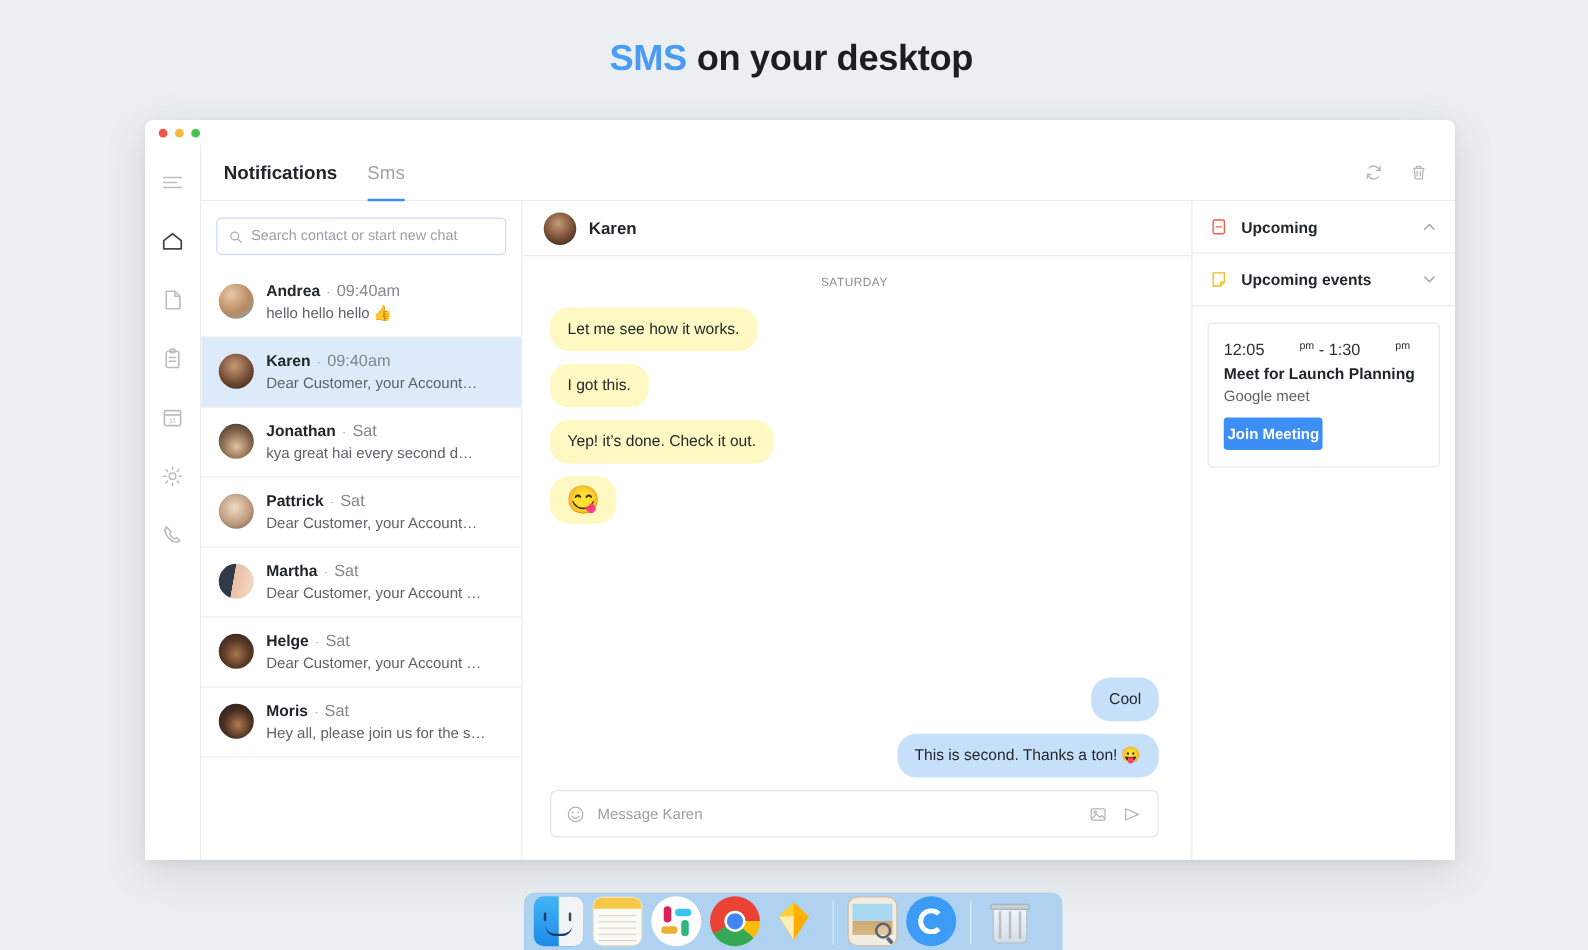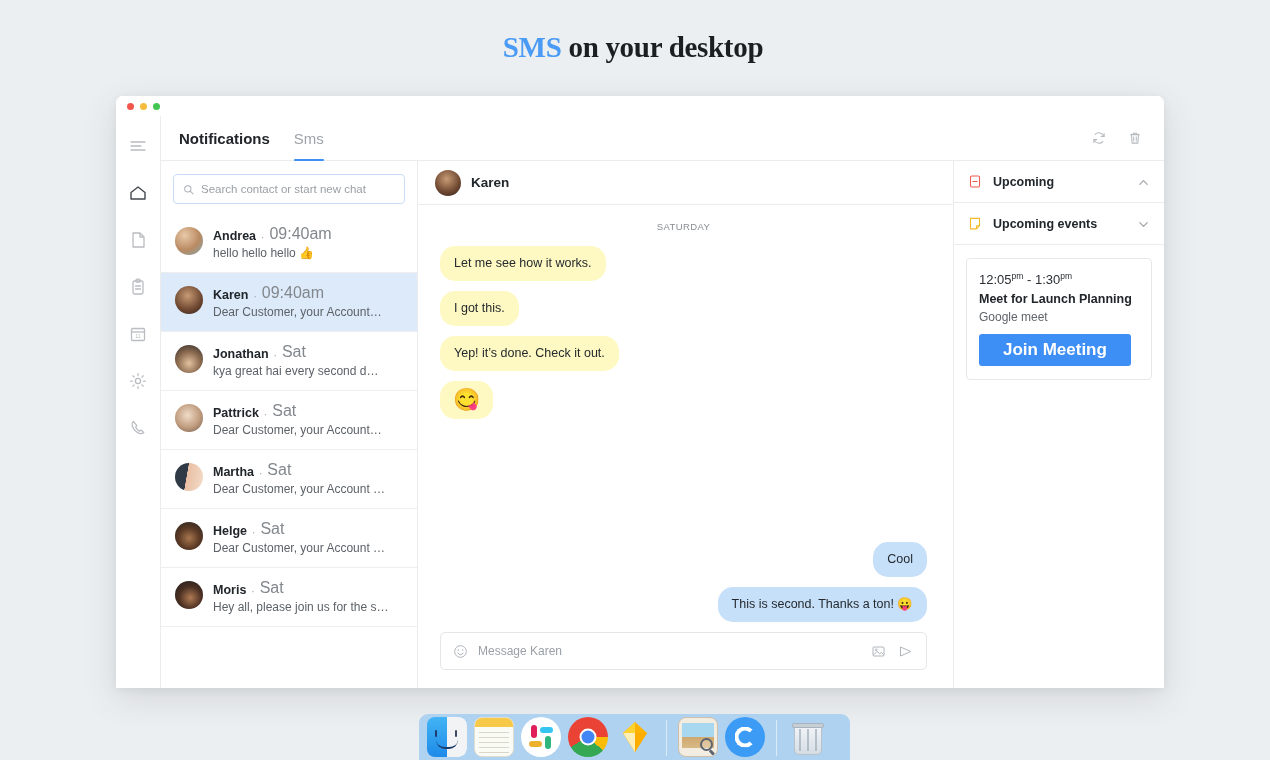--- a/index.html
+++ b/index.html
@@ -10,21 +10,20 @@
     overflow: hidden;
   }
   .page { position: relative; width: 1270px; height: 760px; }
 
   
   .headline {
     position: absolute; top: 31px; left: 0; width: 1266px;
     text-align: center;
     font-size: 29px; font-weight: bold; color: #1c1f21;
     letter-spacing: -0.3px;
-    font-family: Liberation Serif, serif;
   }
   .headline .accent { color: #4a9bf5; }
 
   
   .window {
     position: absolute; left: 116px; top: 96px;
     width: 1048px; height: 592px;
     background: #ffffff;
     border-radius: 7px 7px 0 0;
     box-shadow: 0 10px 34px rgba(60,72,88,0.14), 0 2px 8px rgba(60,72,88,0.08);
@@ -117,21 +116,21 @@
   .conv.active { background: #dceaf9; }
   .avatar {
     width: 28px; height: 28px; border-radius: 50%;
     flex: 0 0 28px; margin-top: 2px;
     background-size: cover; position: relative; overflow: hidden;
   }
   .conv-txt { flex: 1; min-width: 0; }
   .conv-top { display: flex; align-items: flex-end; gap: 5px; }
   .conv-name { font-size: 12.5px; font-weight: bold; color: #21262b; }
   .conv-sep { font-size: 10px; color: #9aa0a6; }
-  .conv-time { font-size: 16px; color: #82878d; }
+  .conv-time { font-size: 13px; color: #82878d; }
   .conv-prev {
     font-size: 12px; color: #5d6268; margin-top: 3px;
     white-space: nowrap; overflow: hidden; text-overflow: ellipsis;
   }
 
   
   .chat { flex: 1; display: flex; flex-direction: column; min-width: 0; background: #fff; }
   .chat-head {
     height: 44px; flex: 0 0 44px; border-bottom: 1px solid #ececec;
     display: flex; align-items: center; gap: 10px; padding-left: 17px;
@@ -184,27 +183,27 @@
   .rp-ico { width: 15px; height: 16px; flex: 0 0 15px; display: flex; align-items: center; }
   .rp-ico svg { width: 14px; height: 15px; }
   .rp-label { flex: 1; font-size: 12.5px; font-weight: bold; color: #22272c; }
   .chev { width: 13px; height: 13px; color: #9fa4aa; }
 
   .event-card {
     margin: 13px 12px; border: 1px solid #e6e8ea; border-radius: 4px;
     padding: 12px 12px 13px 12px;
   }
   .ev-time { font-size: 13px; color: #2a2f34; }
-  .ev-time sup { font-size: 8.5px; vertical-align: super; }
+  .ev-time sup { font-size: 8.5px; vertical-align: super; margin-left: 28px; }
   .ev-title { font-size: 12.5px; font-weight: bold; color: #21262b; margin-top: 5px; }
   .ev-sub { font-size: 12px; color: #5f646a; margin-top: 4px; }
   .ev-btn {
     display: inline-block; margin-top: 10px;
-    background: #3d8ef5; color: #fff; font-size: 17px; font-weight: bold;
-    padding: 6px 24px; border-radius: 3px; border: none; cursor: pointer;
+    background: #3d8ef5; color: #fff; font-size: 12px; font-weight: bold;
+    padding: 6px 3px; border-radius: 3px; border: none; cursor: pointer;
     font-family: "Liberation Sans", sans-serif;
   }
 
   
   .dock {
     position: absolute; left: 419px; top: 714px;
     width: 431px; height: 46px;
     background: #aed2f0; border-radius: 9px 9px 0 0;
     display: flex; align-items: flex-end; gap: 7px;
     padding: 0 8px;

